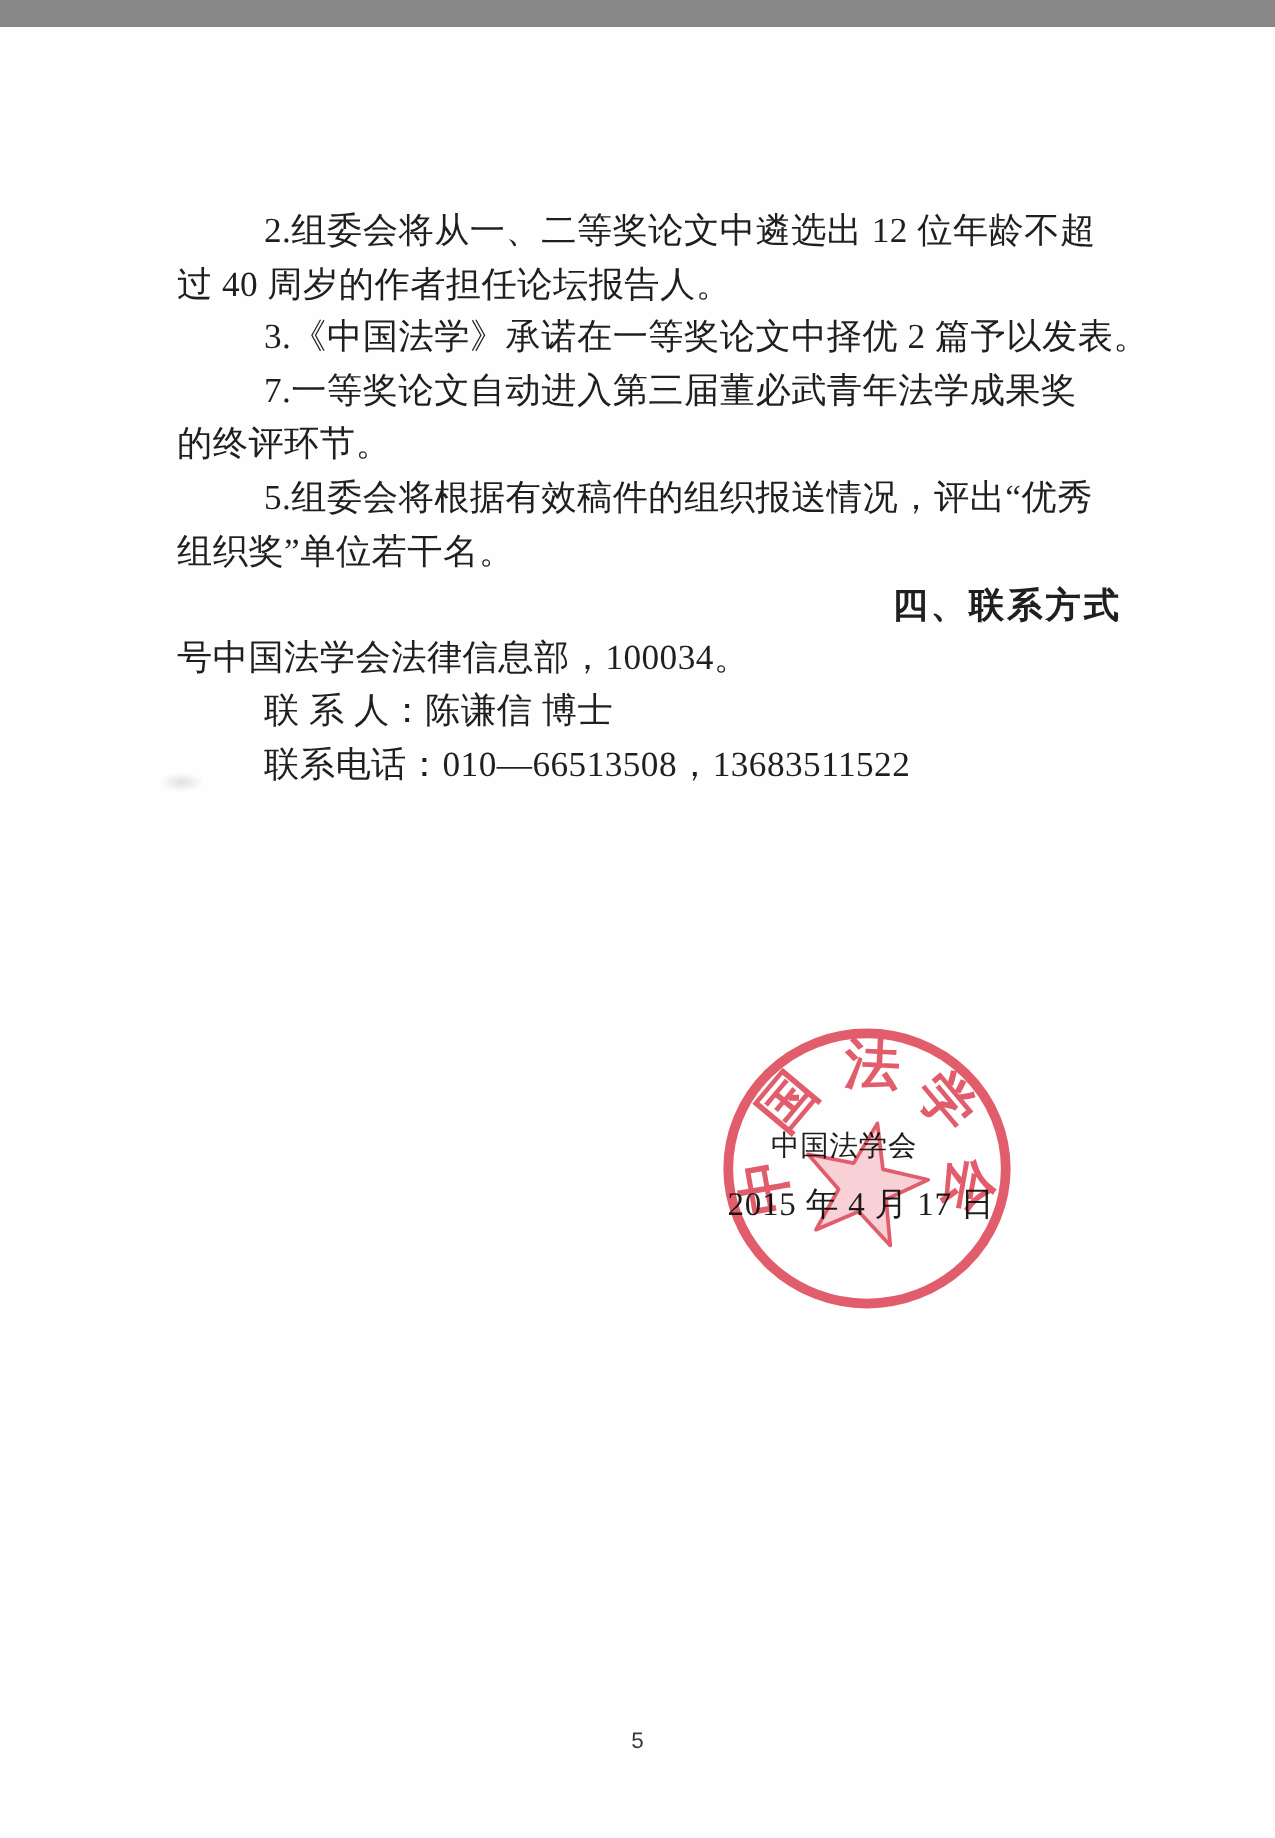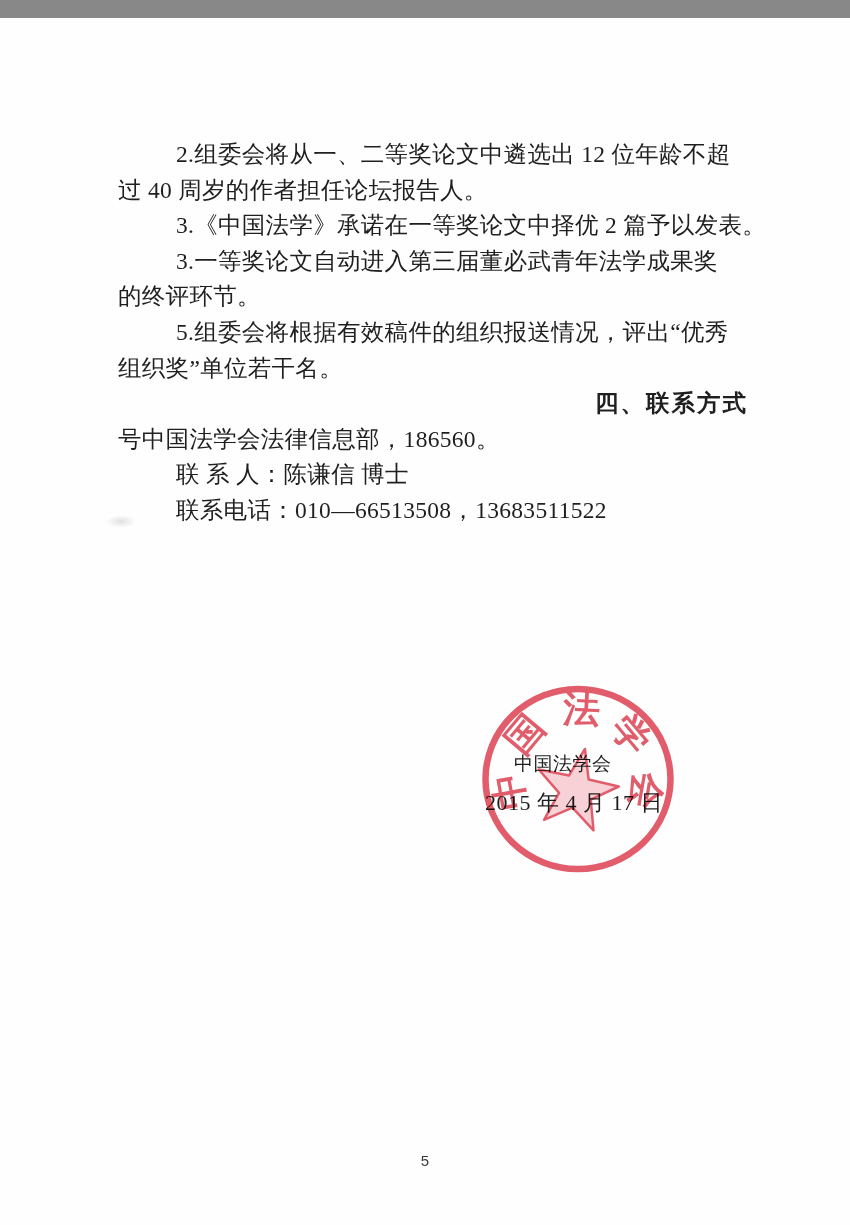--- a/index.html
+++ b/index.html
@@ -102,26 +102,26 @@
 </style>
 </head>
 <body>
 
 <div class="page">
 
   <div class="body-text">
       <div class="line indent">2.组委会将从一、二等奖论文中遴选出 12 位年龄不超</div>
       <div class="line">过 40 周岁的作者担任论坛报告人。</div>
       <div class="line indent">3.《中国法学》承诺在一等奖论文中择优 2 篇予以发表。</div>
-      <div class="line indent">3.一等奖论文自动进入第三届董必武青年法学成果奖</div>
+      <div class="line indent">7.一等奖论文自动进入第三届董必武青年法学成果奖</div>
       <div class="line">的终评环节。</div>
       <div class="line indent">5.组委会将根据有效稿件的组织报送情况，评出“优秀</div>
       <div class="line">组织奖”单位若干名。</div>
       <div class="line indent bold">四、联系方式</div>
-      <div class="line">号中国法学会法律信息部，186560。</div>
+      <div class="line">号中国法学会法律信息部，100034。</div>
       <div class="line indent">联 系 人：陈谦信 博士</div>
       <div class="line indent">联系电话：010—66513508，13683511522</div>
     </div>
 
   <div class="smudge"></div>
 
   <div class="sig-org">中国法学会</div>
 
   <div class="sig-date">2015 年 4 月 17 日</div>
 

